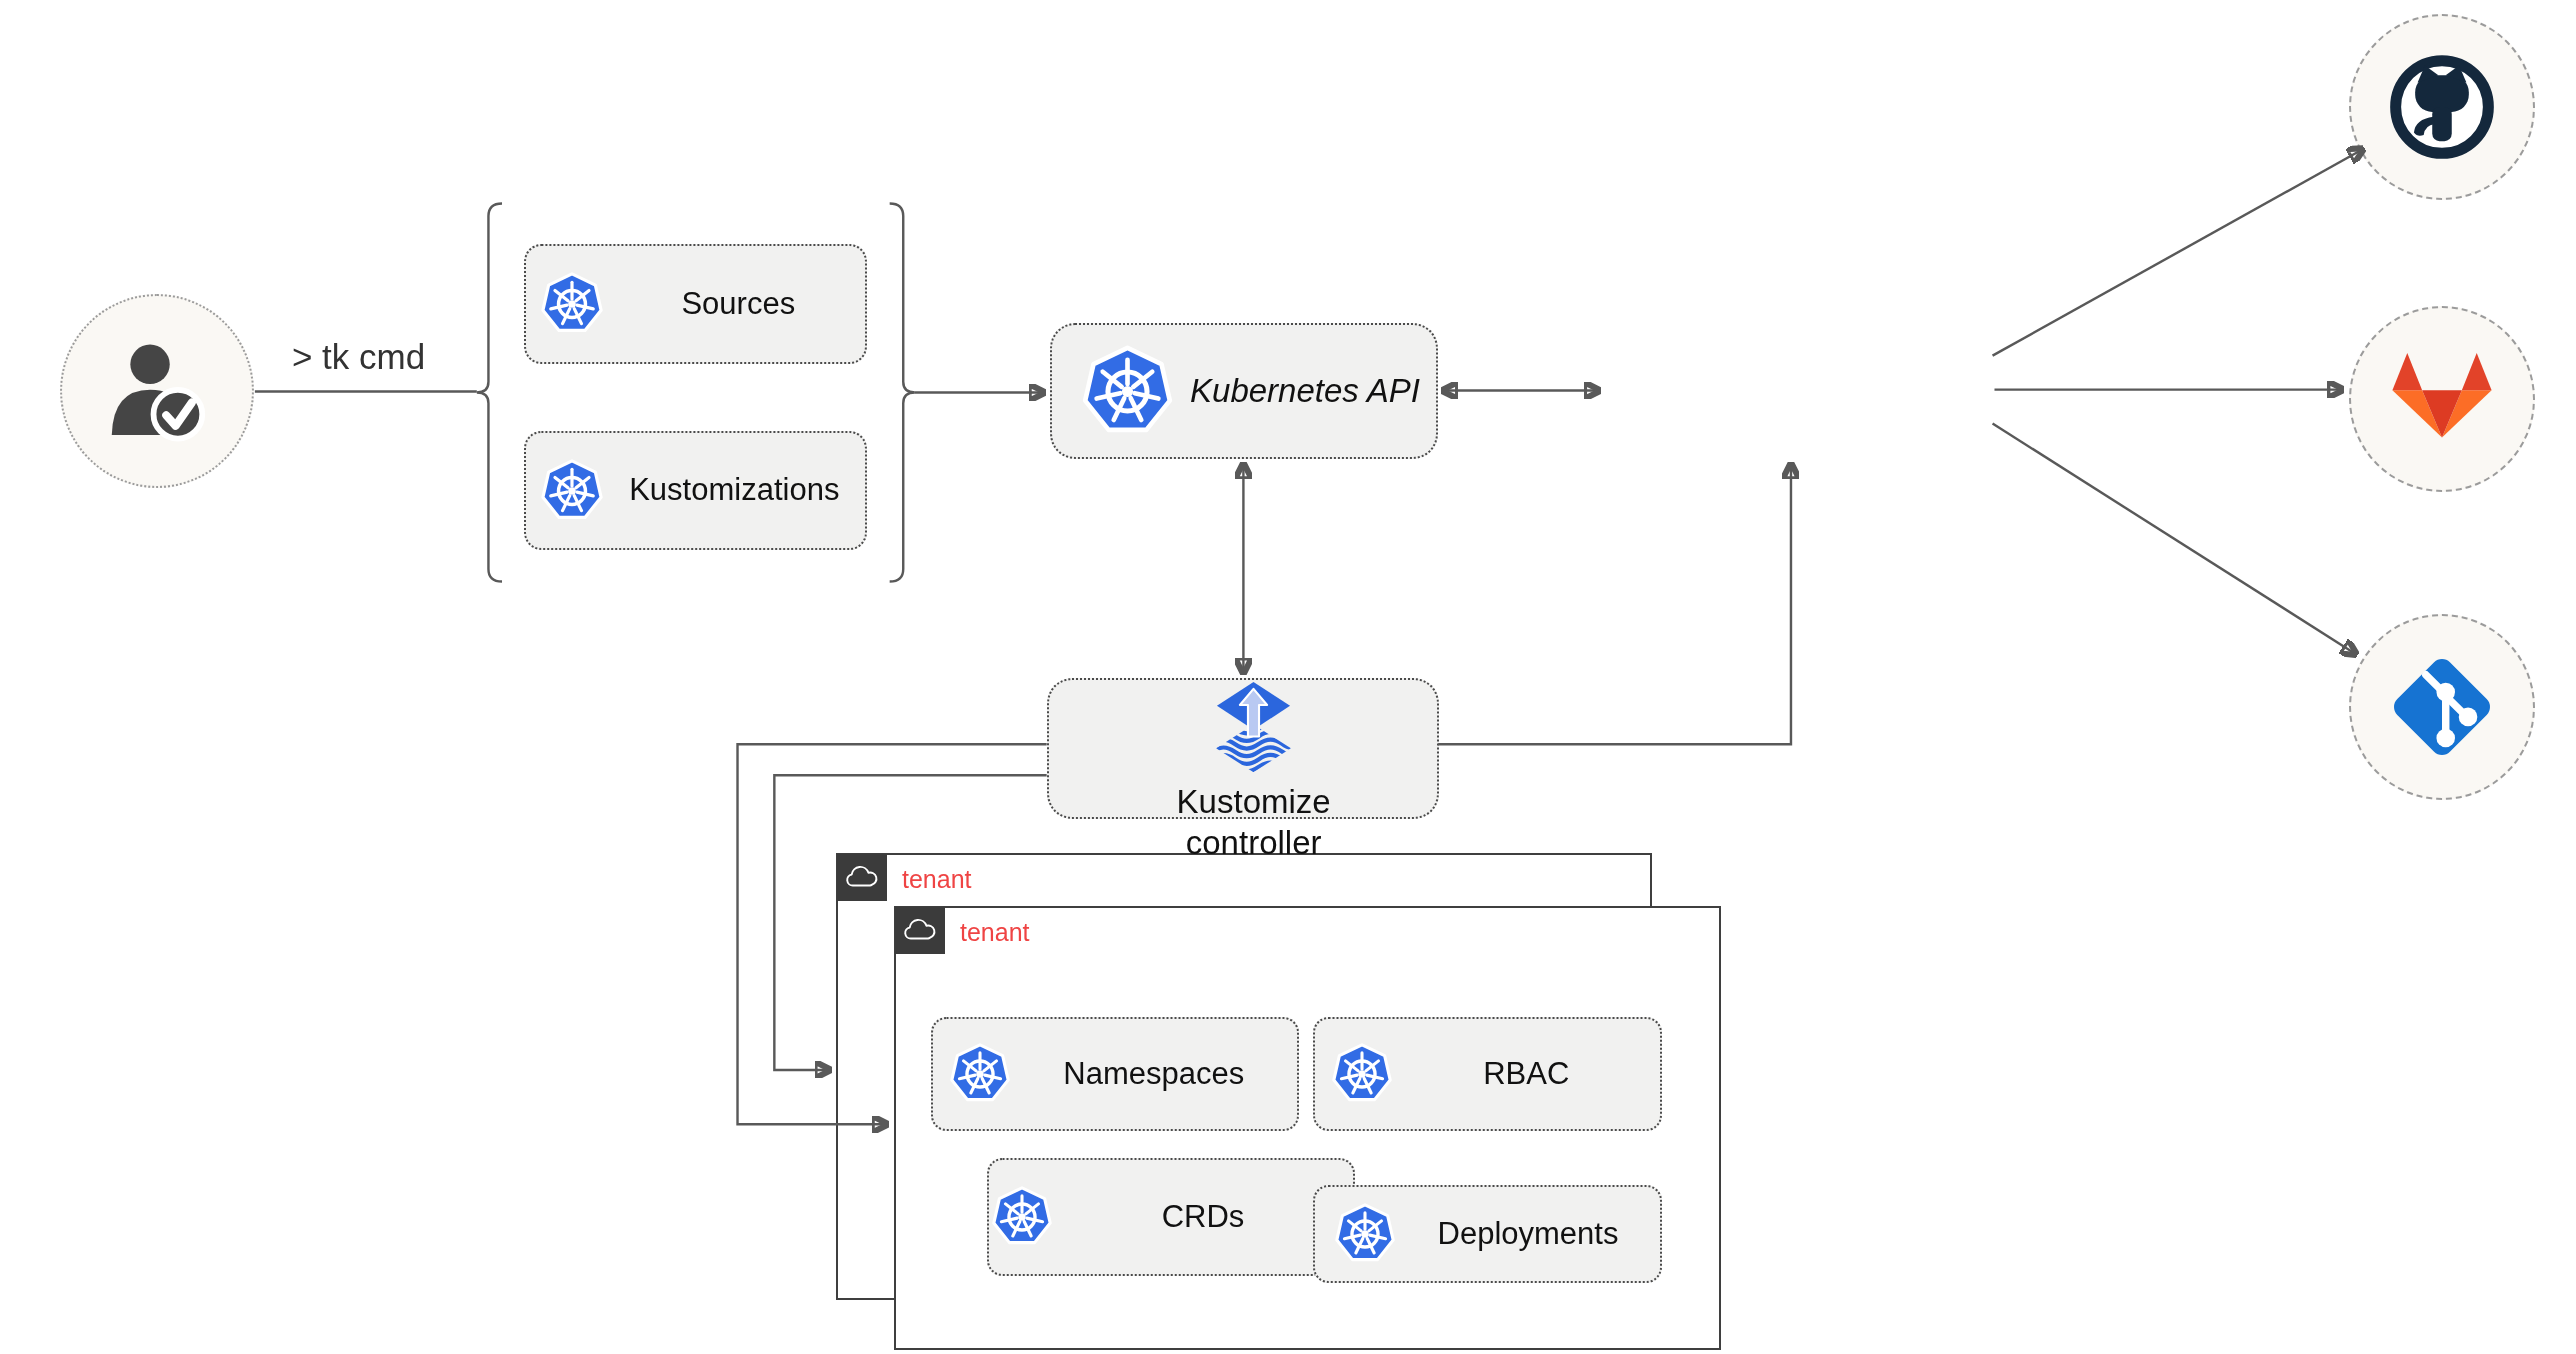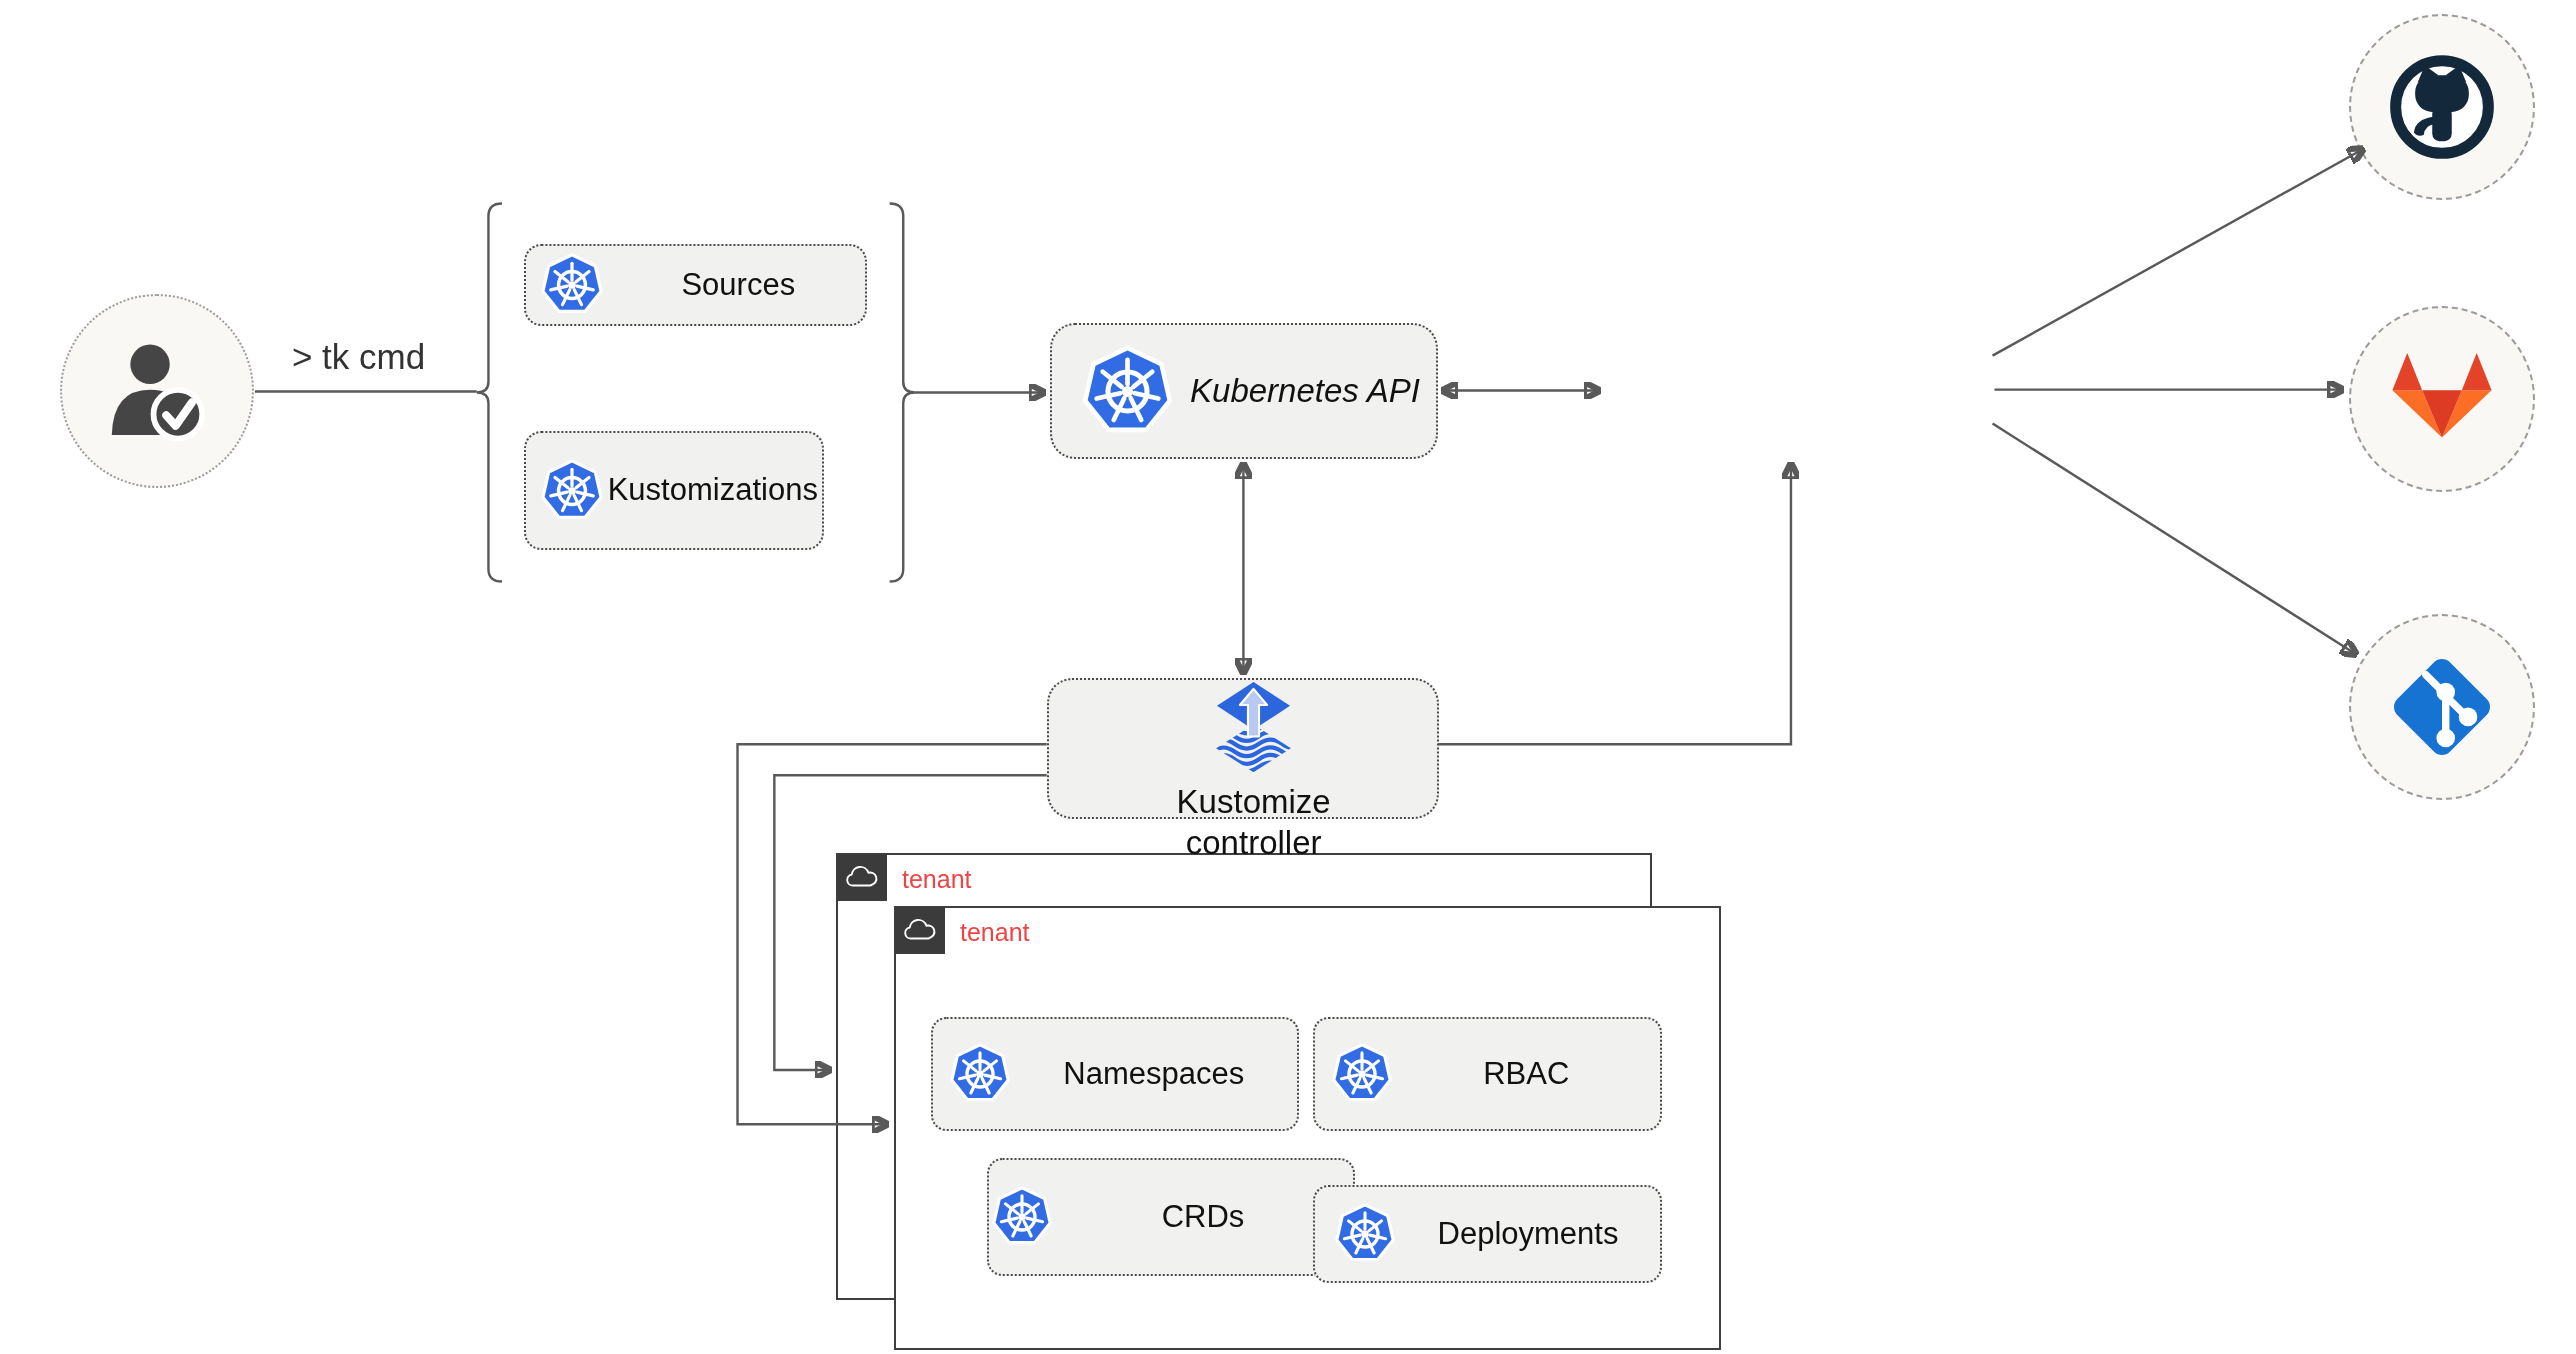--- a/index.html
+++ b/index.html
@@ -136,30 +136,30 @@
 
   <div class="user-circle">
     <span class="icon-wrap">
       <svg width="116" height="116" viewBox="0 0 120 120">
           <use href="#sym-person"></use>
         </svg>
     </span>
   </div>
   <div class="cli-label">&gt; tk cmd</div>
 
-  <div class="node" style="left:524px;top:244px;width:343px;height:82px;padding-left:13.6px;border-radius:17.4px;gap:8px;">
+  <div class="node" style="left:524px;top:244px;width:343px;height:120px;padding-left:13.6px;border-radius:17.4px;gap:8px;">
     <span class="icon-wrap">
       <svg width="64" height="64" viewBox="0 0 66 66">
           <use href="#sym-k8s"></use>
         </svg>
     </span>
     <span class="lbl">Sources</span>
   </div>
 
-  <div class="node" style="left:524px;top:431px;width:300px;height:119px;padding-left:13.6px;border-radius:17.4px;">
+  <div class="node" style="left:524px;top:431px;width:343px;height:119px;padding-left:13.6px;border-radius:17.4px;">
     <span class="icon-wrap">
       <svg width="64" height="64" viewBox="0 0 66 66">
           <use href="#sym-k8s"></use>
         </svg>
     </span>
     <span class="lbl">Kustomizations</span>
   </div>
 
   <div class="node big" style="left:1050px;top:323px;width:388px;height:136px;padding-left:29px;font-style:italic;">
     <span class="icon-wrap">

